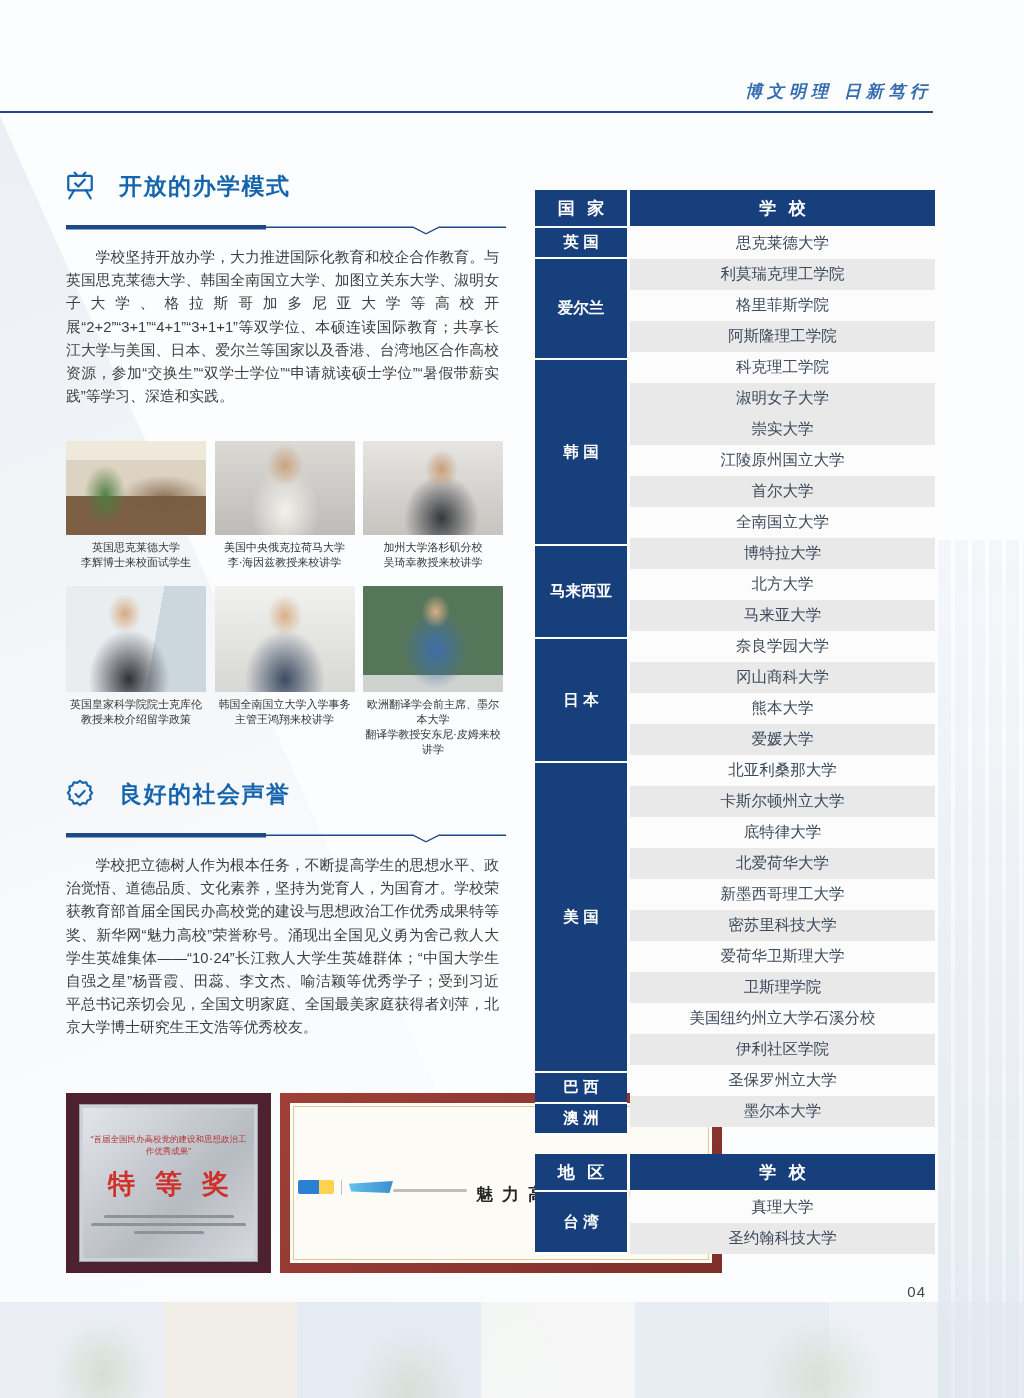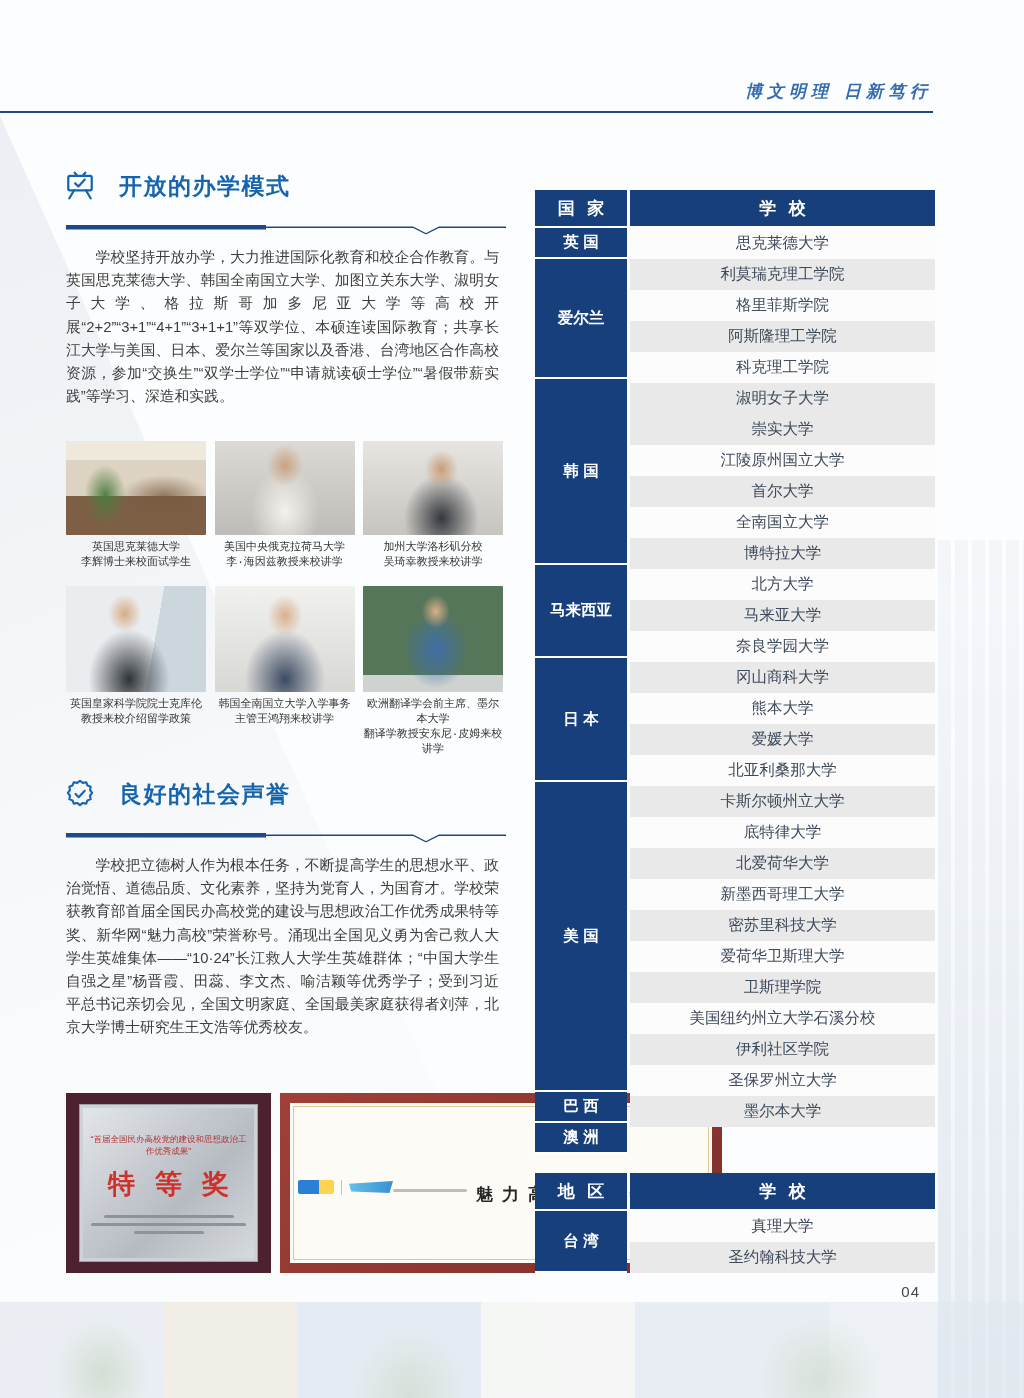--- a/index.html
+++ b/index.html
@@ -54,21 +54,21 @@
   }
   #para1 { top:246px; } #para2 { top:854px; }
   
   .photo-row { position:absolute; left:66px; width:437px; display:flex; justify-content:space-between; }
   #prow1 { top:441px; } #prow2 { top:586px; }
   .photo-figure { width:140px; display:flex; flex-direction:column; }
   .photo { width:140px; border-radius:1px; }
   #prow1 .photo { height:94px; }
   #prow2 .photo { height:106px; }
   .photo-caption { margin-top:5px; text-align:center;
-    font-family:Liberation Mono, monospace; font-size:11px; line-height:15px; color:#343434; }
+    font-family:Liberation Sans, sans-serif; font-size:11px; line-height:15px; color:#343434; }
   .ph-0-0 { background: radial-gradient(30px 44px at 28% 58%, rgba(74,124,60,.95), rgba(74,124,60,0) 70%),
             radial-gradient(60px 30px at 70% 60%, rgba(120,90,64,.8), rgba(120,90,64,0) 75%),
             linear-gradient(180deg,#efe9dc 0 20%, #ddd3c2 20% 58%, #7d5f46 58% 100%); }
   .ph-0-1 { background: radial-gradient(26px 30px at 50% 26%, #caa37f, rgba(202,163,127,0) 70%),
             radial-gradient(44px 58px at 50% 75%, #f4f1ec, rgba(244,241,236,0) 78%),
             linear-gradient(180deg,#dcdad5,#bdbcb8); }
   .ph-0-2 { background: radial-gradient(24px 28px at 56% 30%, #c99d78, rgba(201,157,120,0) 70%),
             radial-gradient(48px 56px at 56% 82%, #34373c, rgba(52,55,60,0) 78%),
             linear-gradient(180deg,#e7e5e1,#c6c4bf); }
   .ph-1-0 { background: radial-gradient(24px 28px at 42% 26%, #d5ab85, rgba(213,171,133,0) 70%),
@@ -120,21 +120,21 @@
     color:#fff; font-weight:bold; font-size:17px; letter-spacing:4px; text-indent:4px;
     display:flex; align-items:center; justify-content:center; }
   .country { flex:none; background:#163f7c; border-bottom:2px solid #ffffff;
     color:#fff; font-weight:bold; font-size:15.5px;
     display:flex; align-items:center; justify-content:center; text-align:center; }
   .school { height:31px; flex:none; display:flex; align-items:center; justify-content:center;
     font-size:15.5px; color:#3e4b5b; }
   .school.base { background:#fcfcfd; }
   .school.alt  { background:#e9e9ea; }
   
-  .page-number { position:absolute; top:1283px; right:104px; font-size:15px; color:#474747; letter-spacing:1px; }
+  .page-number { position:absolute; top:1283px; right:98px; font-size:15px; color:#474747; letter-spacing:1px; }
 </style>
 </head>
 <body>
 
 <div class="page">
 
   <div class="bg-diag"></div>
   <div class="bg-right"></div>
   <div class="bg-bottom"></div>
 
@@ -252,21 +252,21 @@
         </div>
       </div>
     </div>
   </div>
 
   <div class="tables">
     <div class="table table-1">
         <div class="tcol-left">
           <div class="th">国 家</div>
           <div class="country" style="height: 31px;">英 国</div>
-          <div class="country" style="height: 120px;">爱尔兰</div>
+          <div class="country" style="height: 101px;">爱尔兰</div>
           <div class="country" style="height: 186px;">韩 国</div>
           <div class="country" style="height: 93px;">马来西亚</div>
           <div class="country" style="height: 124px;">日 本</div>
           <div class="country" style="height: 310px;">美 国</div>
           <div class="country" style="height: 31px;">巴 西</div>
           <div class="country" style="height: 31px;">澳 洲</div>
         </div>
         <div class="tcol-right">
           <div class="th">学 校</div>
           <div class="school base">思克莱德大学</div>

